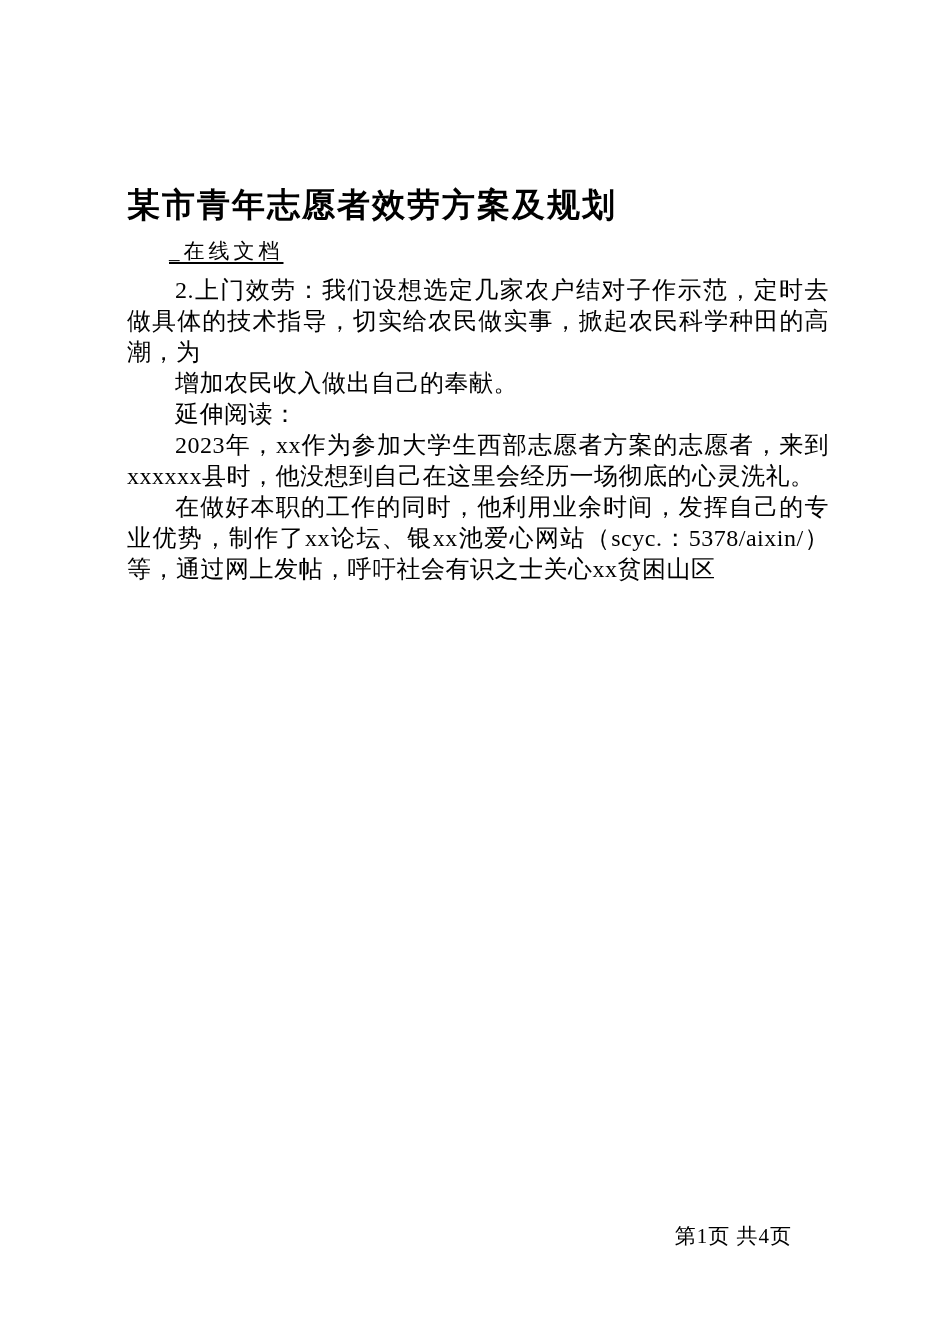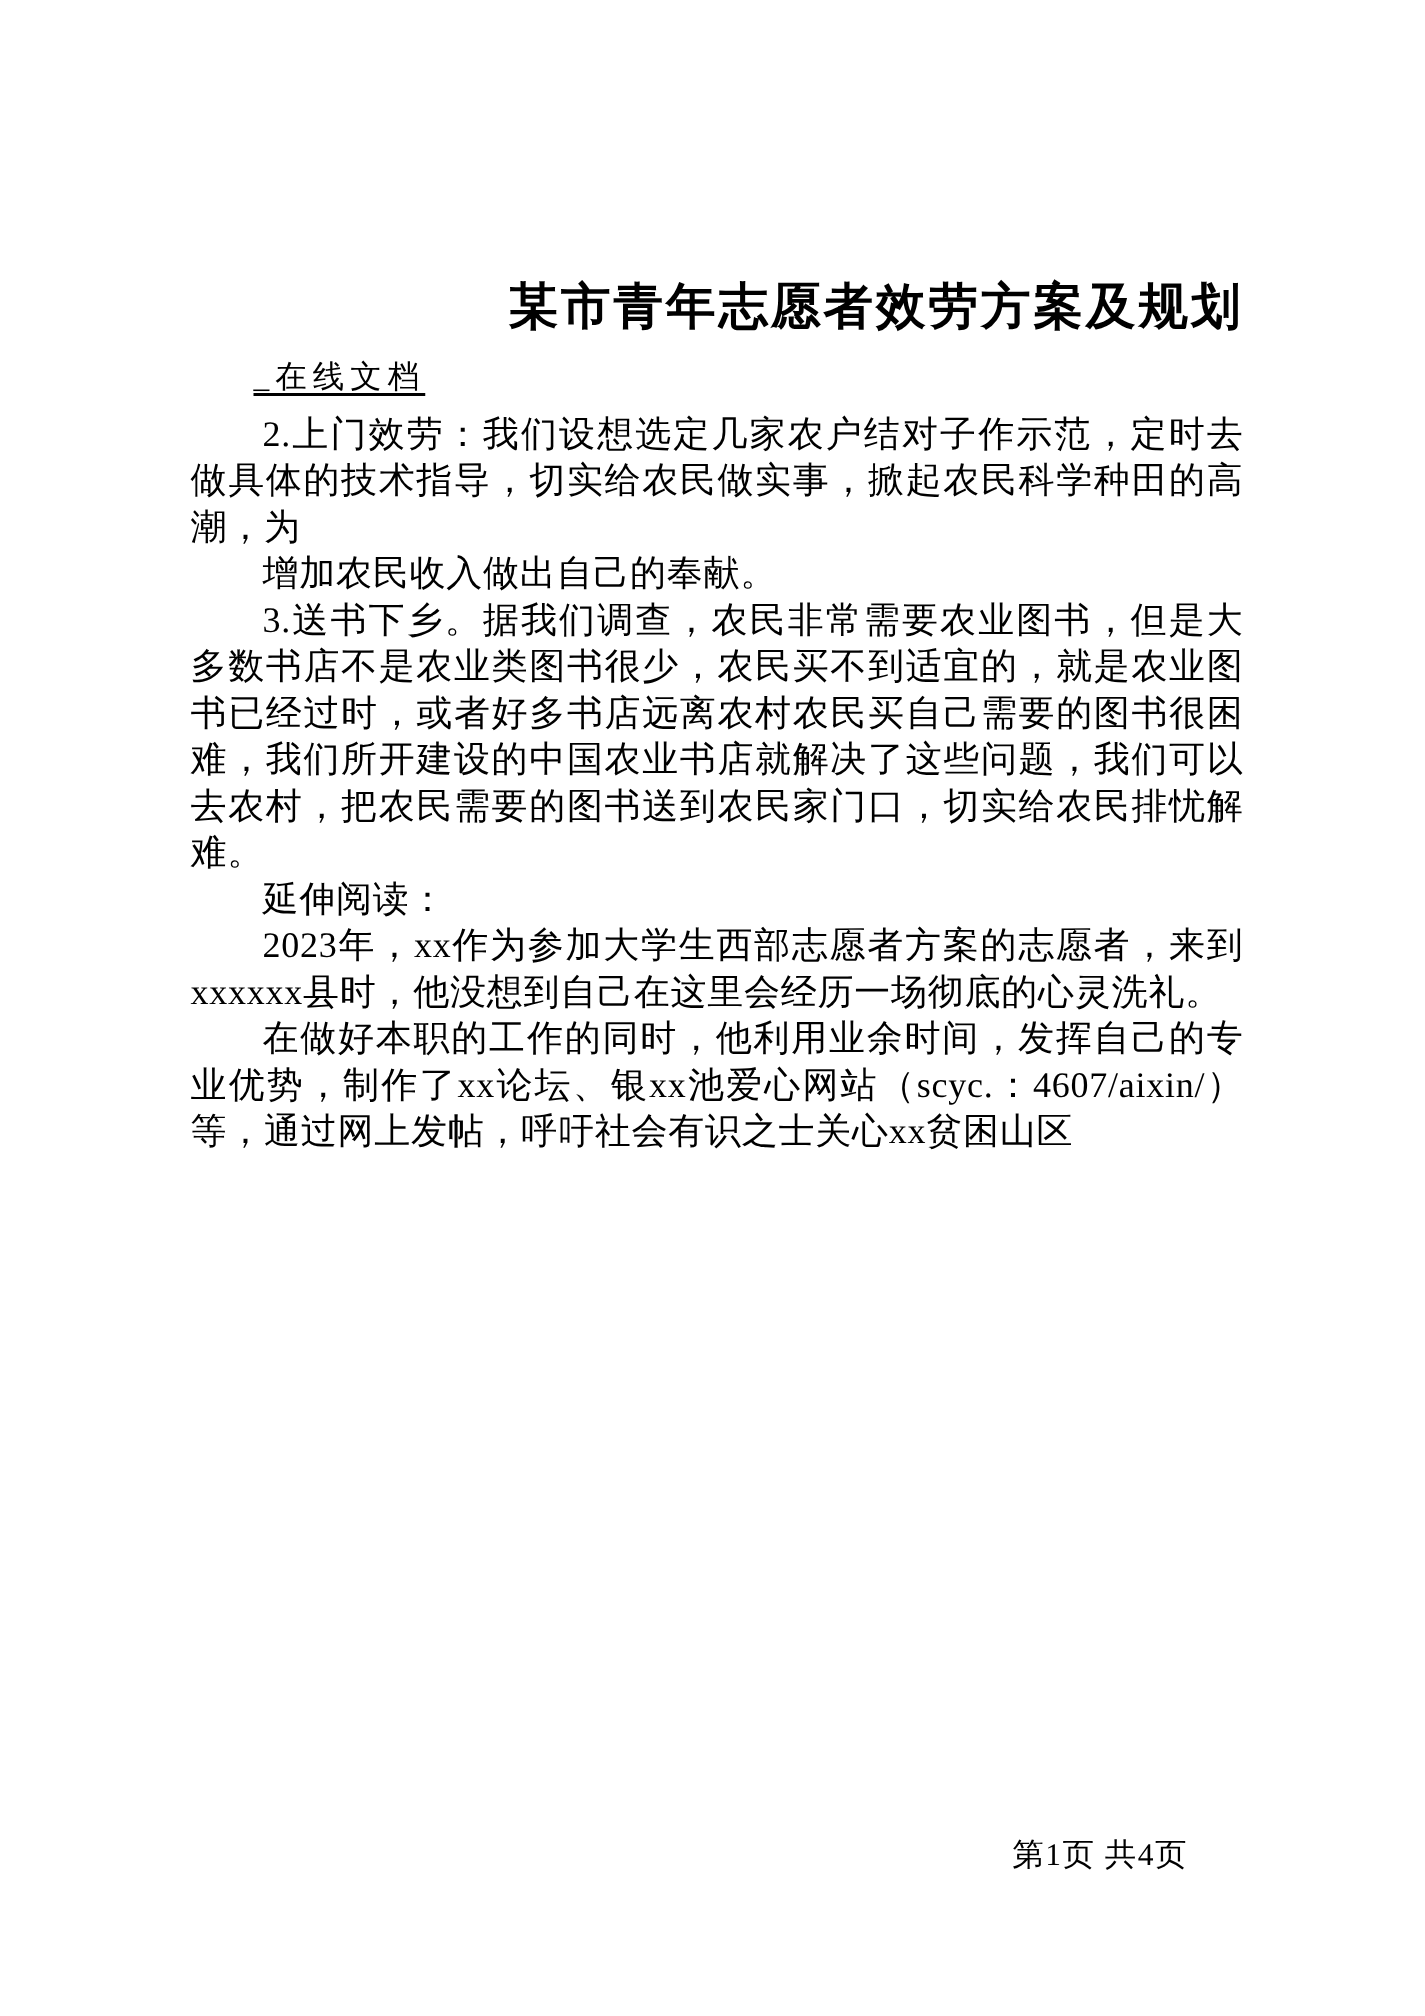--- a/index.html
+++ b/index.html
@@ -23,21 +23,21 @@
     padding-top: 186px;
   }
   .content {
     width: 702px;
     margin-left: 127px;
   }
   h1.title {
     font-size: 33px;
     line-height: 38px;
     font-weight: bold;
-    text-align: right;
+    text-align: left;
     letter-spacing: 2px;
     margin: 0 0 12px 0;
   }
   .subtitle {
     font-size: 21px;
     line-height: 31px;
     margin: 0 0 8px 0;
     text-indent: 2em;
     letter-spacing: 4px;
     text-decoration: underline;
@@ -63,21 +63,20 @@
 </style>
 </head>
 <body>
 
 <div class="page">
   <div class="content">
     <h1 class="title">某市青年志愿者效劳方案及规划</h1>
     <p class="subtitle">_在线文档</p>
     <p class="para">2.上门效劳：我们设想选定几家农户结对子作示范，定时去做具体的技术指导，切实给农民做实事，掀起农民科学种田的高潮，为</p>
     <p class="para">增加农民收入做出自己的奉献。</p>
-    <p class="para">3.送书下乡。据我们调查，农民非常需要农业图书，但是大多数书店不是农业类图书很少，农民买不到适宜的，就是农业图书已经过时，或者好多书店远离农村农民买自己需要的图书很困难，我们所开建设的中国农业书店就解决了这些问题，我们可以去农村，把农民需要的图书送到农民家门口，切实给农民排忧解难。</p>
     <p class="para">延伸阅读：</p>
     <p class="para">2023年，xx作为参加大学生西部志愿者方案的志愿者，来到xxxxxx县时，他没想到自己在这里会经历一场彻底的心灵洗礼。</p>
-    <p class="para">在做好本职的工作的同时，他利用业余时间，发挥自己的专业优势，制作了xx论坛、银xx池爱心网站（scyc.：4607/aixin/）等，通过网上发帖，呼吁社会有识之士关心xx贫困山区</p>
+    <p class="para">在做好本职的工作的同时，他利用业余时间，发挥自己的专业优势，制作了xx论坛、银xx池爱心网站（scyc.：5378/aixin/）等，通过网上发帖，呼吁社会有识之士关心xx贫困山区</p>
   </div>
   <div class="footer">
     <span>第1页 共4页</span>
   </div>
 </div>
 
 </body></html>

